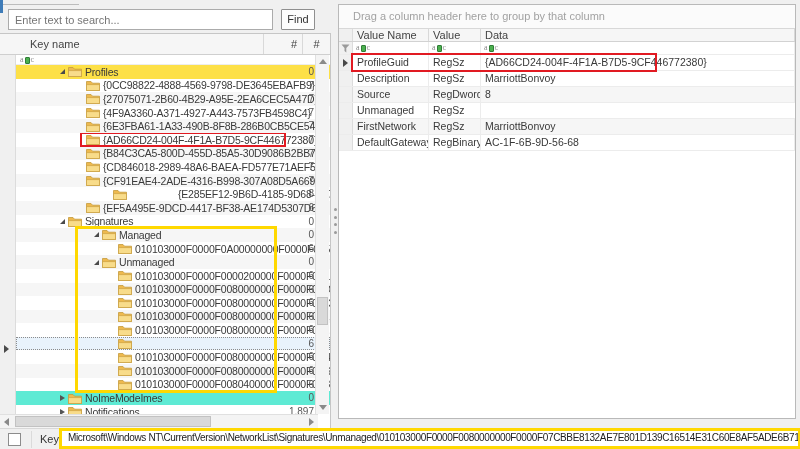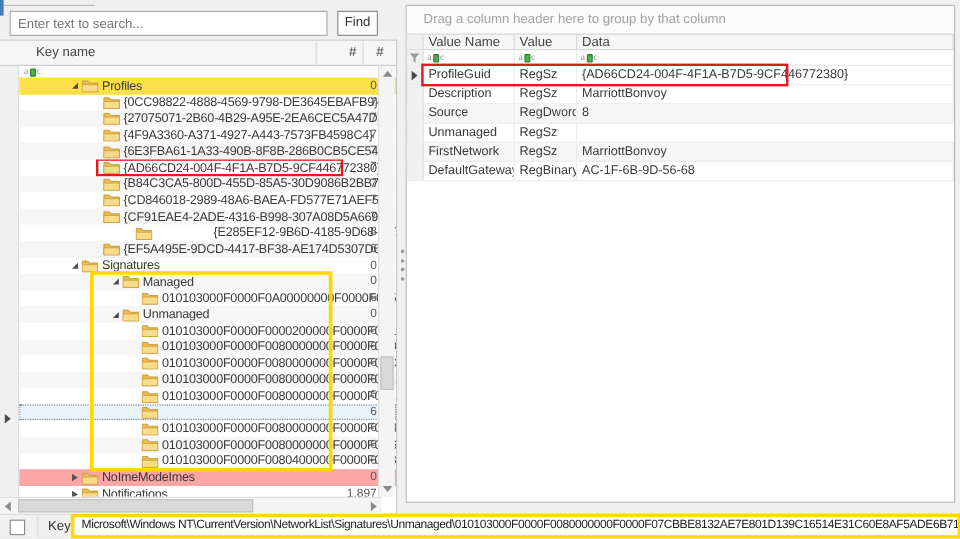--- a/index.html
+++ b/index.html
@@ -291,21 +291,21 @@
           <span class="cnt">6</span>
         </div>
         <div class="trow" style="padding-left: 102px;">
           <span class="fold"><svg width="14" height="11" viewBox="0 0 14 11">
               <path d="M0.5 1.5 L5 1.5 L6.6 3.2 L13.5 3.2 L13.5 10.5 L0.5 10.5 Z" fill="#eeb94e" stroke="#c49a3c" stroke-width="0.8"></path>
               <path d="M0.5 4.6 L13.5 4.6 L13.5 10.5 L0.5 10.5 Z" fill="#f8dc8a" stroke="#c49a3c" stroke-width="0.6"></path>
             </svg></span>
           <span class="lbl">010103000F0000F0080400000F0000F0A3...</span>
           <span class="cnt">6</span>
         </div>
-        <div class="trow" style="background: #fca5a5; padding-left: 44px;">
+        <div class="trow" style="background: #5eead4; padding-left: 44px;">
           <span class="exp-closed"></span>
           <span class="fold"><svg width="14" height="11" viewBox="0 0 14 11">
               <path d="M0.5 1.5 L5 1.5 L6.6 3.2 L13.5 3.2 L13.5 10.5 L0.5 10.5 Z" fill="#eeb94e" stroke="#c49a3c" stroke-width="0.8"></path>
               <path d="M0.5 4.6 L13.5 4.6 L13.5 10.5 L0.5 10.5 Z" fill="#f8dc8a" stroke="#c49a3c" stroke-width="0.6"></path>
             </svg></span>
           <span class="lbl">NoImeModeImes</span>
           <span class="cnt">0</span>
         </div>
         <div class="trow" style="padding-left: 44px;">
           <span class="exp-closed"></span>

